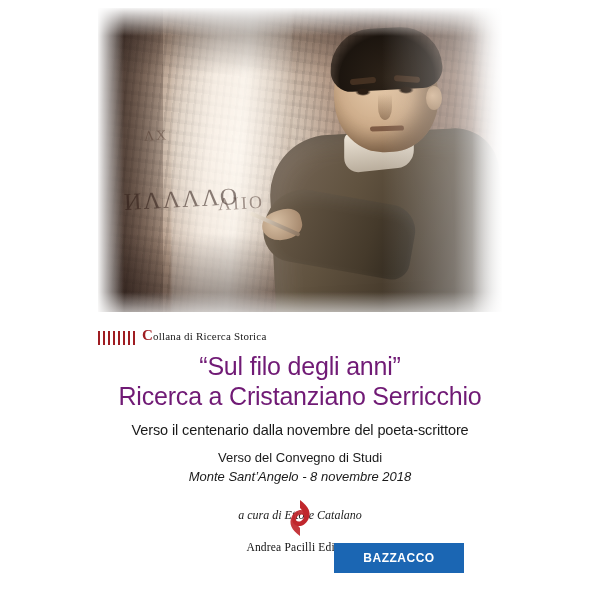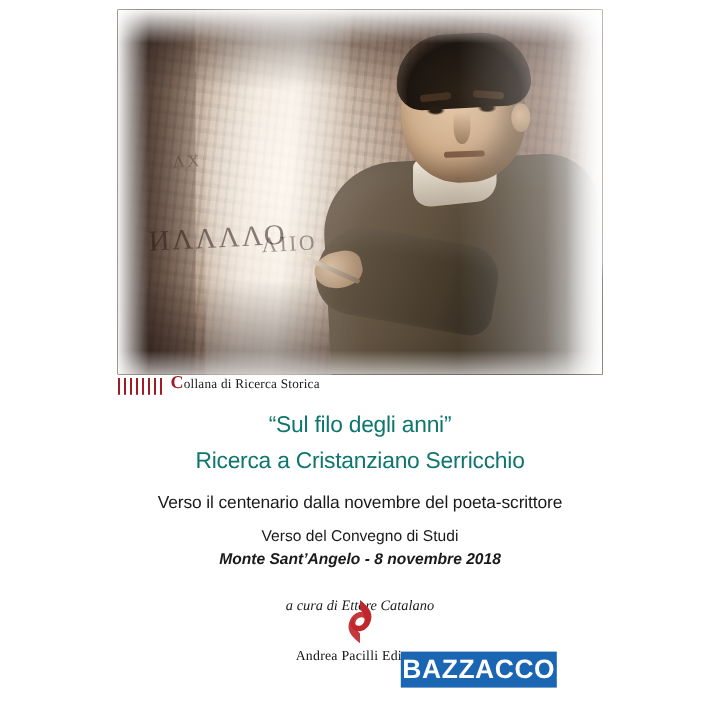--- a/index.html
+++ b/index.html
@@ -252,21 +252,21 @@
     width: 120px;
     height: 304px;
     background: linear-gradient(270deg, rgba(255,255,255,0.92) 0%, rgba(255,255,255,0.35) 40%, rgba(255,255,255,0) 100%);
     pointer-events: none;
   }
 
   
   .series-bar {
     position: absolute;
     left: 98px;
-    top: 314px;
+    top: 330px;
     width: 404px;
     height: 18px;
     padding-left: 18px;
   }
   .series-hatch {
     position: absolute;
     left: 0;
     top: 1px;
     width: 40px;
     height: 14px;
@@ -292,46 +292,46 @@
   
   .title-block {
     position: absolute;
     left: 60px;
     top: 340px;
     width: 480px;
     text-align: center;
   }
   .title-main {
     font-family: "Liberation Sans", sans-serif;
-    font-size: 19px;
+    font-size: 25px;
     line-height: 30px;
-    color: #0f766e;
+    color: #701a75;
     font-weight: normal;
     letter-spacing: -0.2px;
-    margin: 0;
+    margin: 11px;
   }
   .title-main .ln2 { display: block; }
   .subtitle {
     margin-top: 11px;
     font-family: "Liberation Sans", sans-serif;
     font-size: 14.5px;
     color: #1a1a1a;
     letter-spacing: -0.1px;
   }
   .proceedings {
     margin-top: 11px;
     font-family: "Liberation Sans", sans-serif;
     font-size: 13px;
     color: #1a1a1a;
     line-height: 18px;
   }
   .proceedings .place {
     display: block;
     font-style: italic;
-    font-weight: bold;
+    font-weight: normal;
     font-size: 13px;
     margin-top: 1px;
   }
   .editor {
     margin-top: 22px;
     font-family: "Liberation Serif", serif;
     font-style: italic;
     font-size: 12px;
     color: #1a1a1a;
   }
@@ -366,21 +366,21 @@
     height: 30px;
     background: #1b66b3;
     display: flex;
     align-items: center;
     justify-content: center;
   }
   .badge-text {
     color: #ffffff;
     font-family: "Liberation Sans", sans-serif;
     font-weight: bold;
-    font-size: 22px;
+    font-size: 12px;
     letter-spacing: .5px;
   }
 </style>
 </head>
 <body>
 
 <div class="cover">
 
   <div class="photo">
     <div class="rock"></div>

